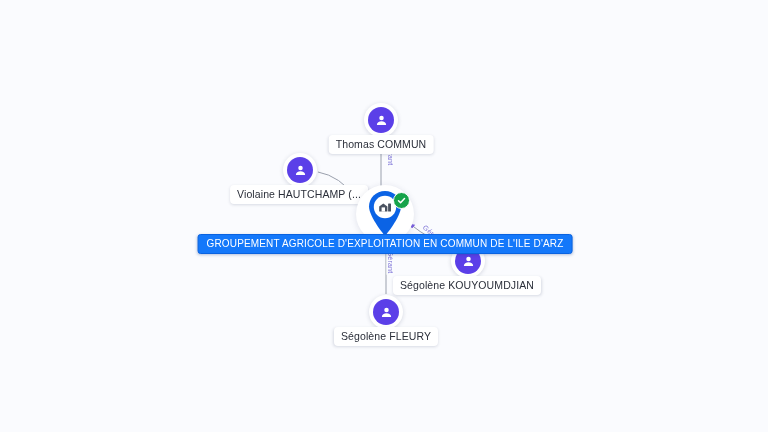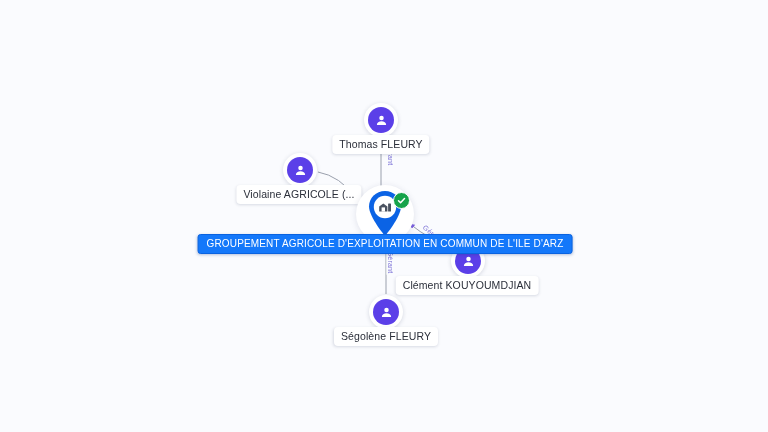--- a/index.html
+++ b/index.html
@@ -172,45 +172,45 @@
   <div class="person-node" style="left:381px; top:120px;">
     <div class="person-ring">
       <div class="person-avatar">
         <svg width="15" height="15" viewBox="0 0 24 24" fill="#ffffff">
           <circle cx="12" cy="8" r="3.6"></circle>
           <path d="M4.6 19.2c0-4 3.4-6 7.4-6s7.4 2 7.4 6z"></path>
         </svg>
       </div>
     </div>
   </div>
-  <div class="person-label" style="left:381px; top:135px;">Thomas FLEURY</div>
+  <div class="person-label" style="left:381px; top:135px;">Thomas COMMUN</div>
 
   <div class="person-node" style="left:300px; top:170px;">
     <div class="person-ring">
       <div class="person-avatar">
         <svg width="15" height="15" viewBox="0 0 24 24" fill="#ffffff">
           <circle cx="12" cy="8" r="3.6"></circle>
           <path d="M4.6 19.2c0-4 3.4-6 7.4-6s7.4 2 7.4 6z"></path>
         </svg>
       </div>
     </div>
   </div>
-  <div class="person-label" style="left:299px; top:185px;">Violaine AGRICOLE (...</div>
+  <div class="person-label" style="left:299px; top:185px;">Violaine HAUTCHAMP (...</div>
 
   <div class="person-node" style="left:468px; top:261px;">
     <div class="person-ring">
       <div class="person-avatar">
         <svg width="15" height="15" viewBox="0 0 24 24" fill="#ffffff">
           <circle cx="12" cy="8" r="3.6"></circle>
           <path d="M4.6 19.2c0-4 3.4-6 7.4-6s7.4 2 7.4 6z"></path>
         </svg>
       </div>
     </div>
   </div>
-  <div class="person-label" style="left:467px; top:276px;">Clément KOUYOUMDJIAN</div>
+  <div class="person-label" style="left:467px; top:276px;">Ségolène KOUYOUMDJIAN</div>
 
   <div class="person-node" style="left:386px; top:312px;">
     <div class="person-ring">
       <div class="person-avatar">
         <svg width="15" height="15" viewBox="0 0 24 24" fill="#ffffff">
           <circle cx="12" cy="8" r="3.6"></circle>
           <path d="M4.6 19.2c0-4 3.4-6 7.4-6s7.4 2 7.4 6z"></path>
         </svg>
       </div>
     </div>

